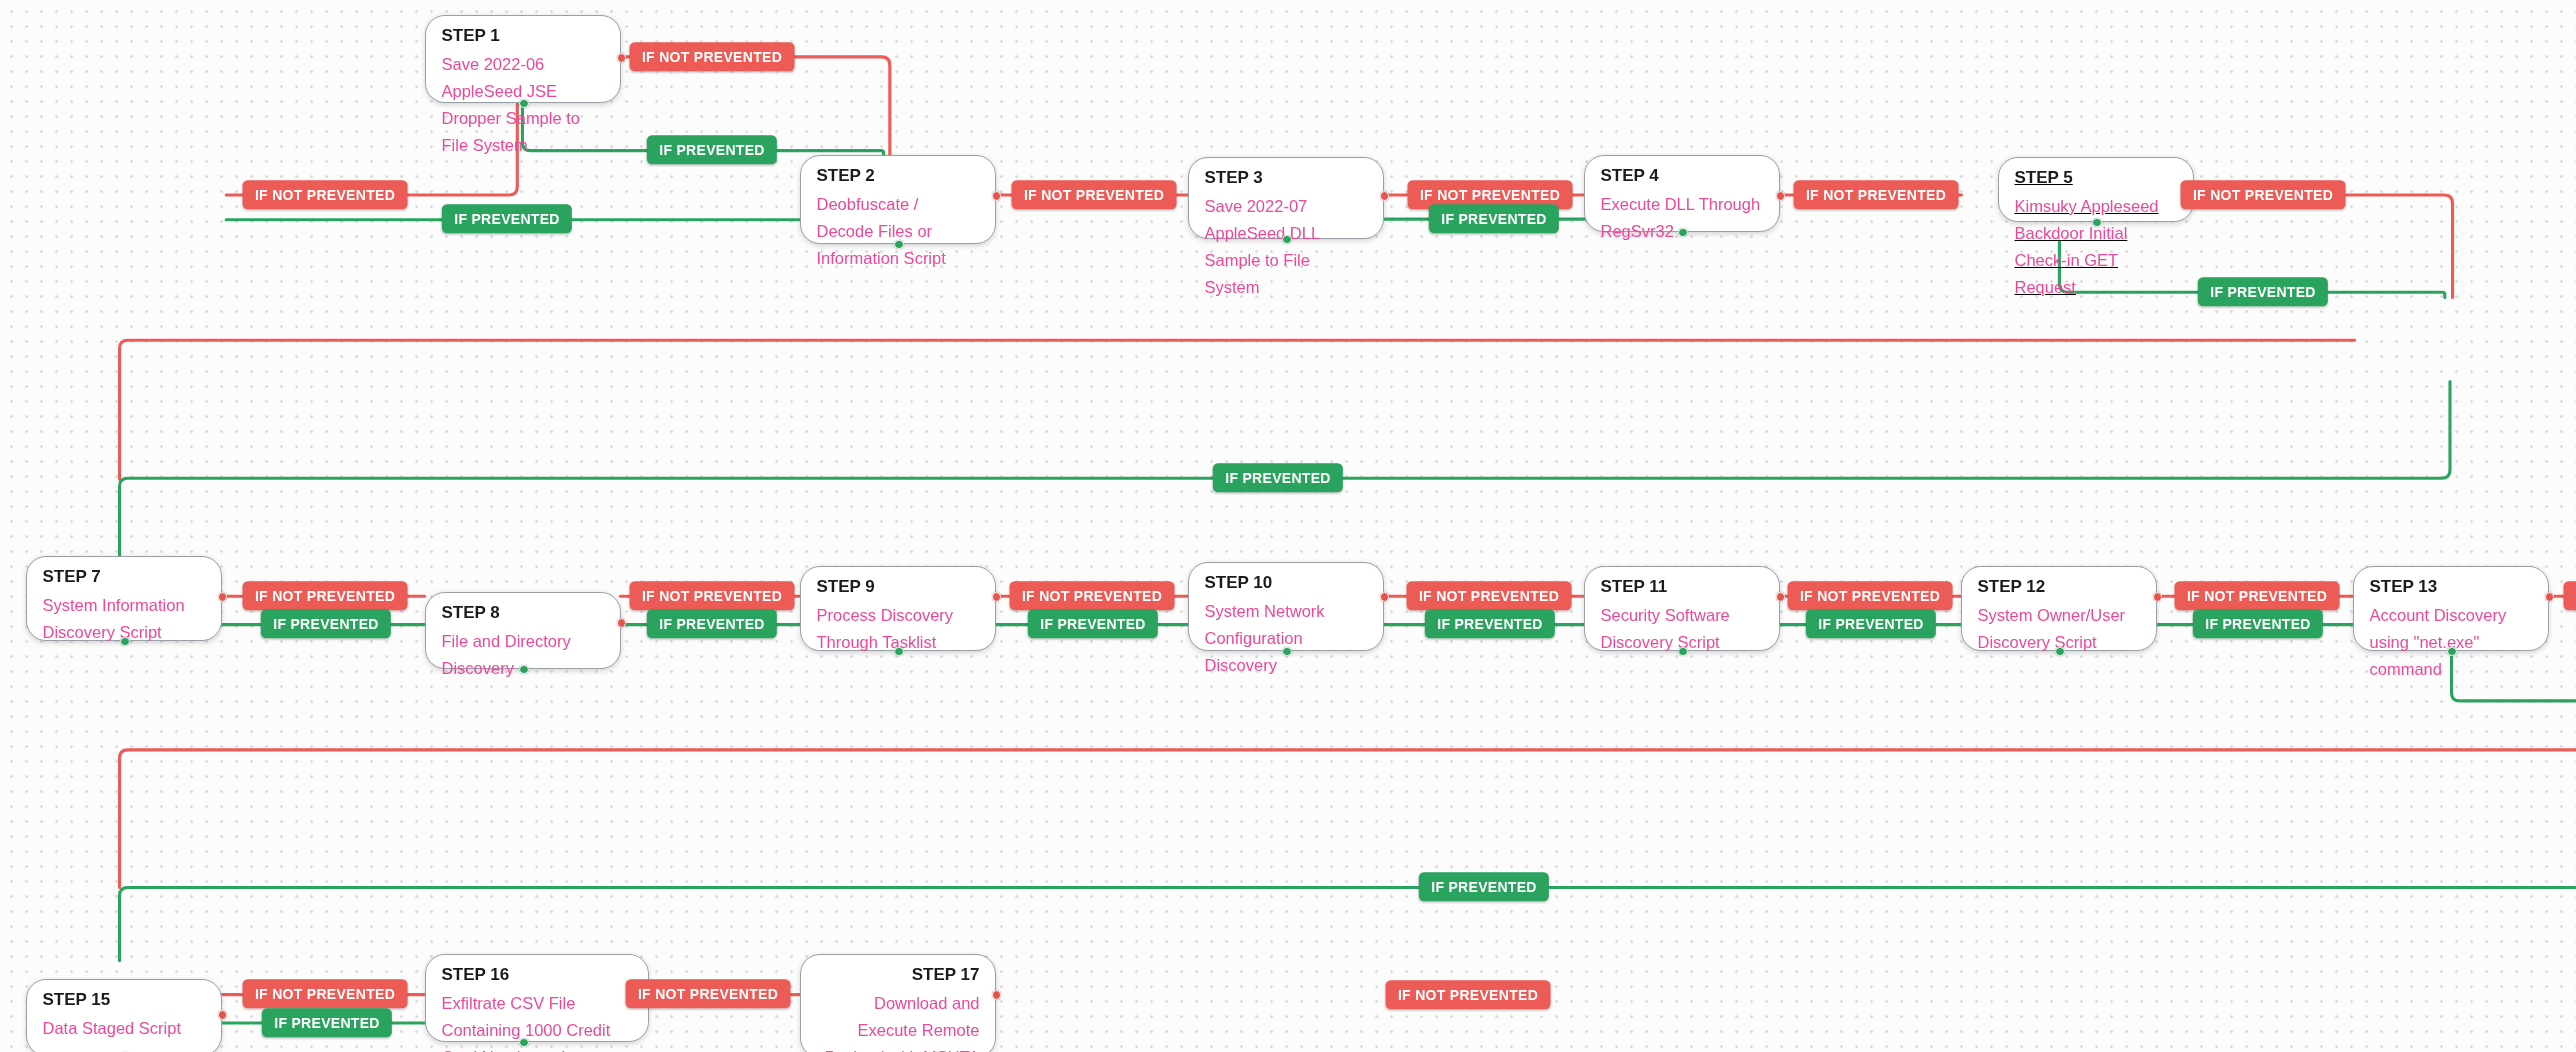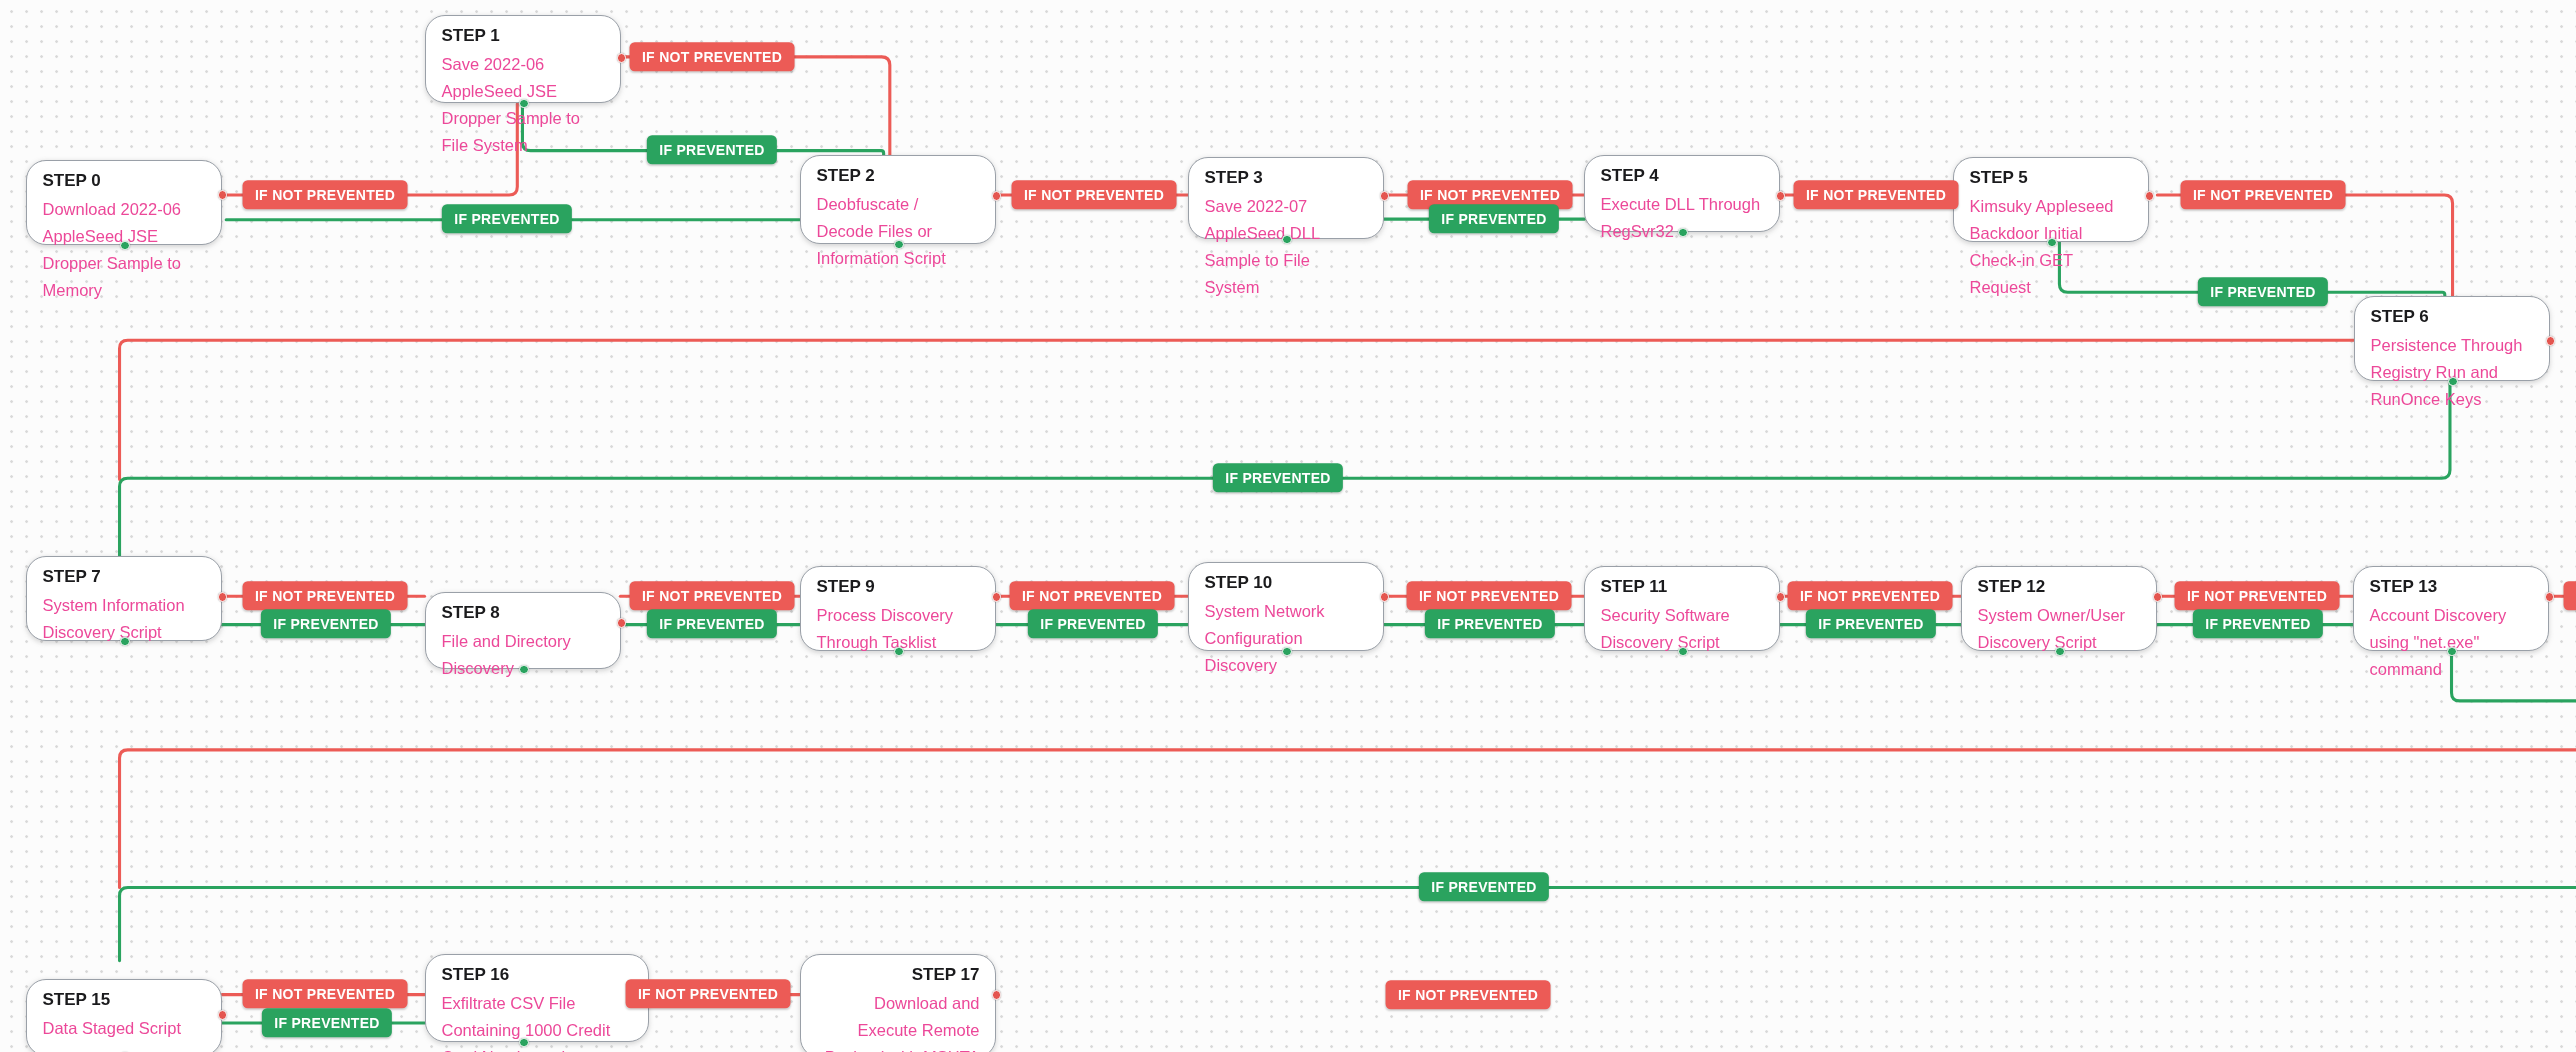--- a/index.html
+++ b/index.html
@@ -101,26 +101,20 @@
     <div class="badge green" style="left: 1278px; top: 478px;">IF PREVENTED</div>
     <div class="badge green" style="left: 326px; top: 624px;">IF PREVENTED</div>
     <div class="badge green" style="left: 712px; top: 624px;">IF PREVENTED</div>
     <div class="badge green" style="left: 1093px; top: 624px;">IF PREVENTED</div>
     <div class="badge green" style="left: 1490px; top: 624px;">IF PREVENTED</div>
     <div class="badge green" style="left: 1871px; top: 624px;">IF PREVENTED</div>
     <div class="badge green" style="left: 2258px; top: 624px;">IF PREVENTED</div>
     <div class="badge green" style="left: 1484px; top: 887px;">IF PREVENTED</div>
     <div class="badge green" style="left: 327px; top: 1023px;">IF PREVENTED</div>
     <div class="badge red" style="left: 1468px; top: 995px;">IF NOT PREVENTED</div>
-    <div class="node" style="left: 26px; top: 160px; width: 196px; height: 85px;">
-    <div class="step-title">STEP 0</div>
-    <div class="step-desc">Download 2022-06 AppleSeed JSE Dropper Sample to Memory</div>
-    <span class="handle red" style="right: -6.2px; top: 29px;"></span>
-    <span class="handle green" style="bottom: -6.2px; left: 93px;"></span>
-  </div>
     <div class="node" style="left: 425px; top: 15px; width: 196px; height: 88px;">
     <div class="step-title">STEP 1</div>
     <div class="step-desc">Save 2022-06 AppleSeed JSE Dropper Sample to File System</div>
     <span class="handle red" style="right: -6.2px; top: 37px;"></span>
     <span class="handle green" style="bottom: -6.2px; left: 93px;"></span>
   </div>
     <div class="node" style="left: 800px; top: 155px; width: 196px; height: 89px;">
     <div class="step-title">STEP 2</div>
     <div class="step-desc">Deobfuscate / Decode Files or Information Script</div>
     <span class="handle red" style="right: -6.2px; top: 35px;"></span>
@@ -131,30 +125,24 @@
     <div class="step-desc">Save 2022-07 AppleSeed DLL Sample to File System</div>
     <span class="handle red" style="right: -6.2px; top: 33px;"></span>
     <span class="handle green" style="bottom: -6.2px; left: 93px;"></span>
   </div>
     <div class="node" style="left: 1584px; top: 155px; width: 196px; height: 77px;">
     <div class="step-title">STEP 4</div>
     <div class="step-desc">Execute DLL Through RegSvr32</div>
     <span class="handle red" style="right: -6.2px; top: 35px;"></span>
     <span class="handle green" style="bottom: -6.2px; left: 93px;"></span>
   </div>
-    <div class="node" style="left: 1953px; top: 157px; width: 196px; height: 85px;">
+    <div class="node" style="left: 1998px; top: 157px; width: 196px; height: 65px; text-decoration: underline;">
     <div class="step-title">STEP 5</div>
     <div class="step-desc">Kimsuky Appleseed Backdoor Initial Check-in GET Request</div>
     <span class="handle red" style="right: -6.2px; top: 33px;"></span>
-    <span class="handle green" style="bottom: -6.2px; left: 93px;"></span>
-  </div>
-    <div class="node" style="left: 2354px; top: 296px; width: 196px; height: 85px;">
-    <div class="step-title">STEP 6</div>
-    <div class="step-desc">Persistence Through Registry Run and RunOnce Keys</div>
-    <span class="handle red" style="right: -6.2px; top: 39px;"></span>
     <span class="handle green" style="bottom: -6.2px; left: 93px;"></span>
   </div>
     <div class="node" style="left: 26px; top: 556px; width: 196px; height: 85px;">
     <div class="step-title">STEP 7</div>
     <div class="step-desc">System Information Discovery Script</div>
     <span class="handle red" style="right: -6.2px; top: 35px;"></span>
     <span class="handle green" style="bottom: -6.2px; left: 93px;"></span>
   </div>
     <div class="node" style="left: 425px; top: 566px; width: 196px; height: 77px; margin-top: 26px;">
     <div class="step-title">STEP 8</div>

